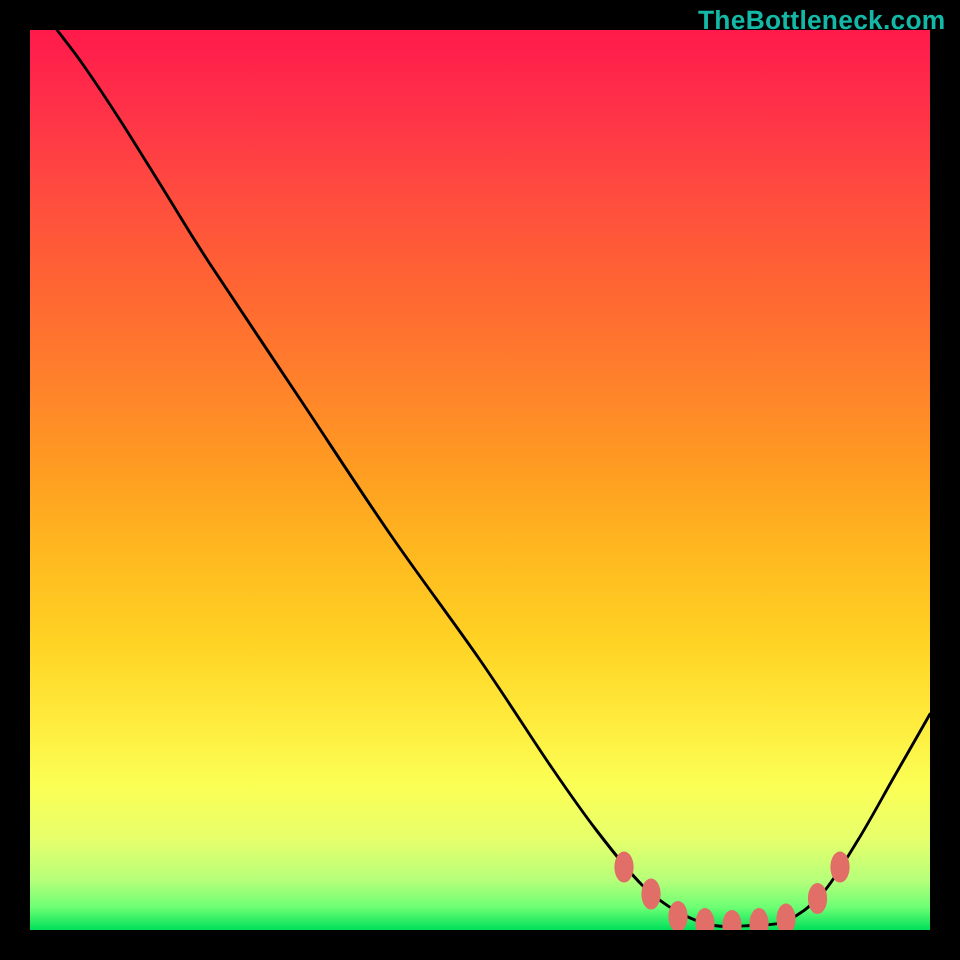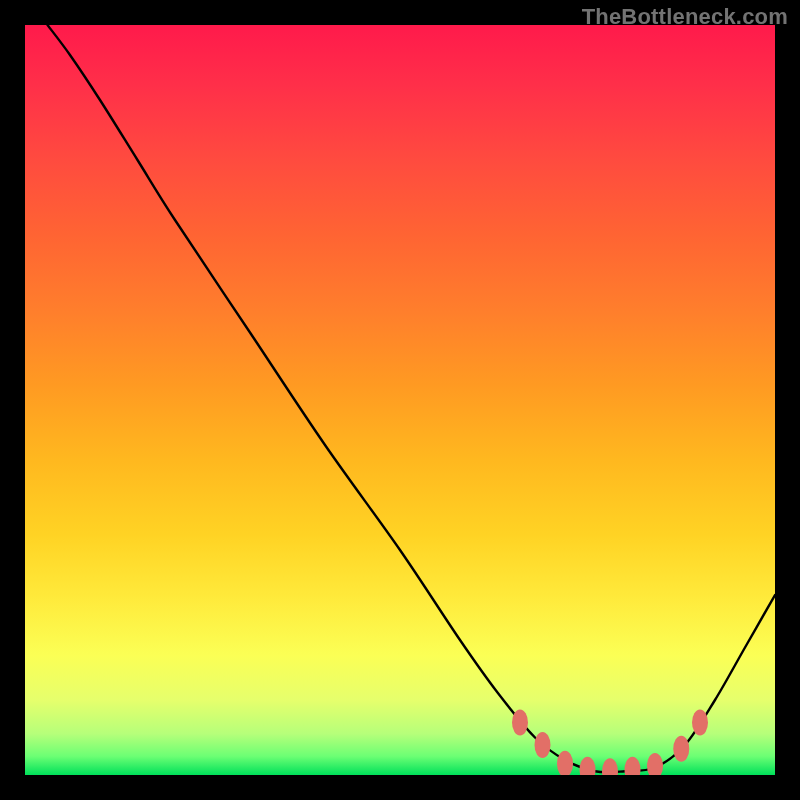--- a/index.html
+++ b/index.html
@@ -15,21 +15,21 @@
     position: relative;
     width: 800px;
     height: 800px;
   }
   #watermark {
     position: absolute;
     top: 4px;
     right: 12px;
     font-size: 22px;
     font-weight: bold;
-    color: #737373;
+    color: #14b8a6;
     letter-spacing: 0.2px;
     margin-left: 16px;
   }
   svg {
     display: block;
   }
 </style>
 </head>
 <body>
 

